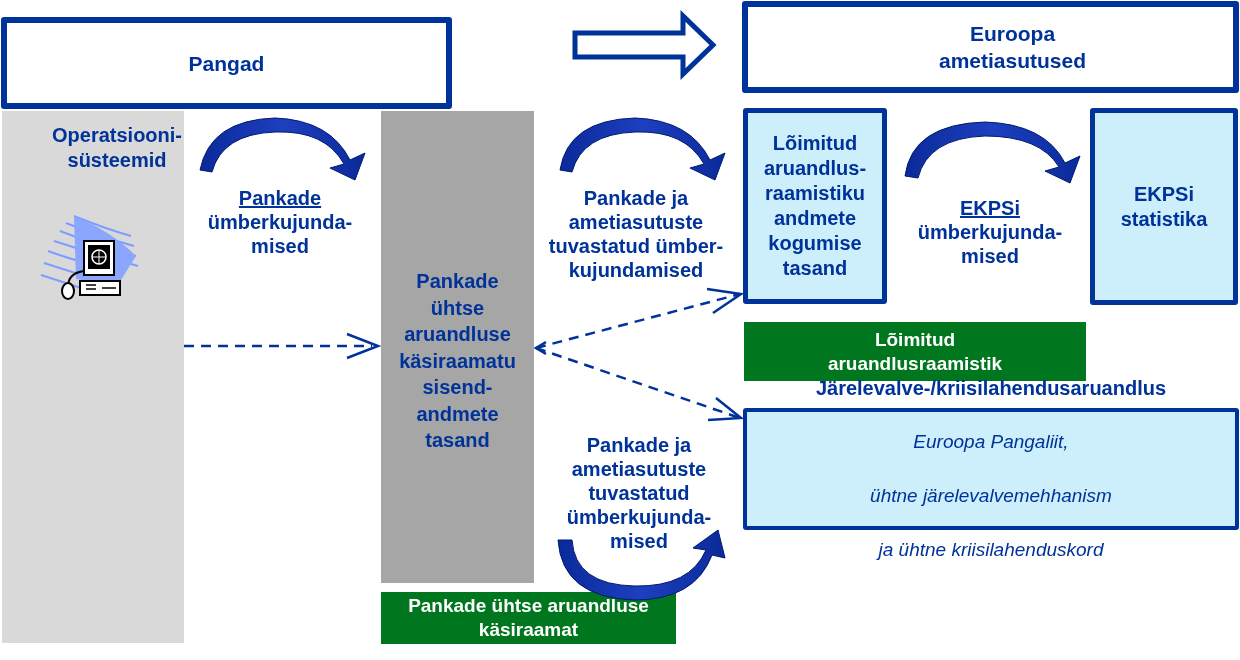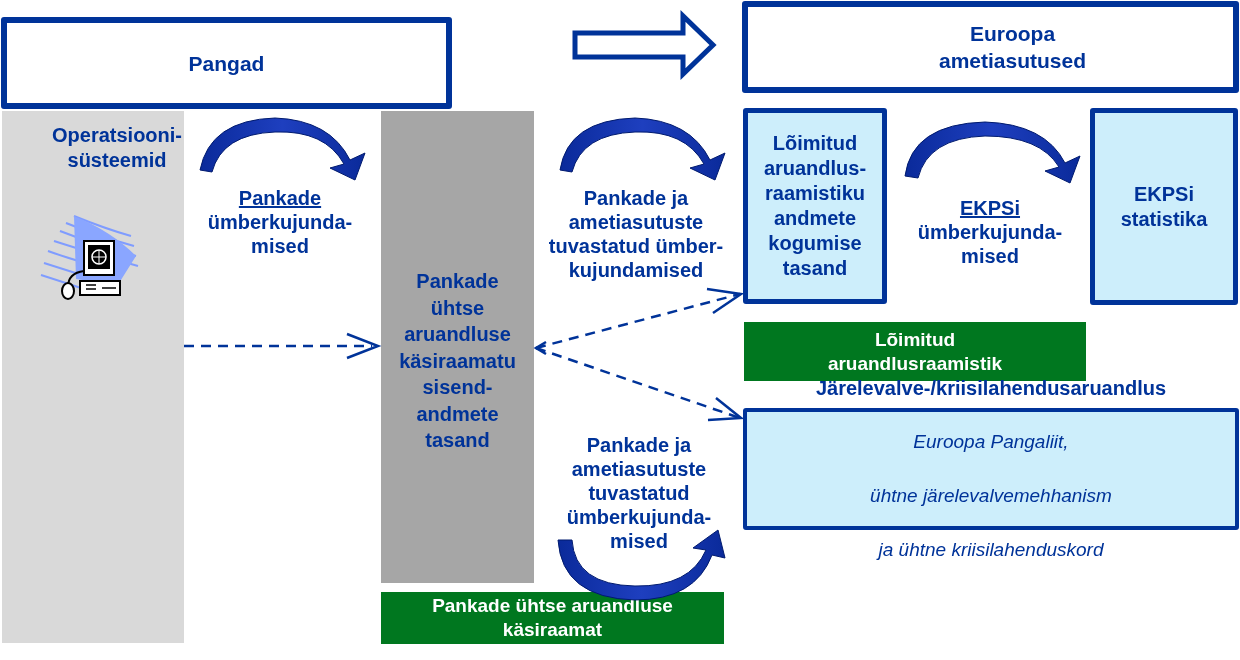--- a/index.html
+++ b/index.html
@@ -59,21 +59,21 @@
     <span>Pankade</span>
     <span>ühtse</span>
     <span>aruandluse</span>
     <span>käsiraamatu</span>
     <span>sisend-</span>
     <span>andmete</span>
     <span>tasand</span>
   </div>
 </div>
 
-<div class="abs green center" style="left:381px;top:592px;width:343px;height:52px;">
+<div class="abs green center" style="left:381px;top:592px;width:295px;height:52px;">
   <span>Pankade ühtse aruandluse</span>
   <span>käsiraamat</span>
 </div>
 
 <div class="abs center lbl" style="left:190px;top:186px;width:180px;">
   <u>Pankade</u>
   <span>ümberkujunda-</span>
   <span>mised</span>
 </div>
 

